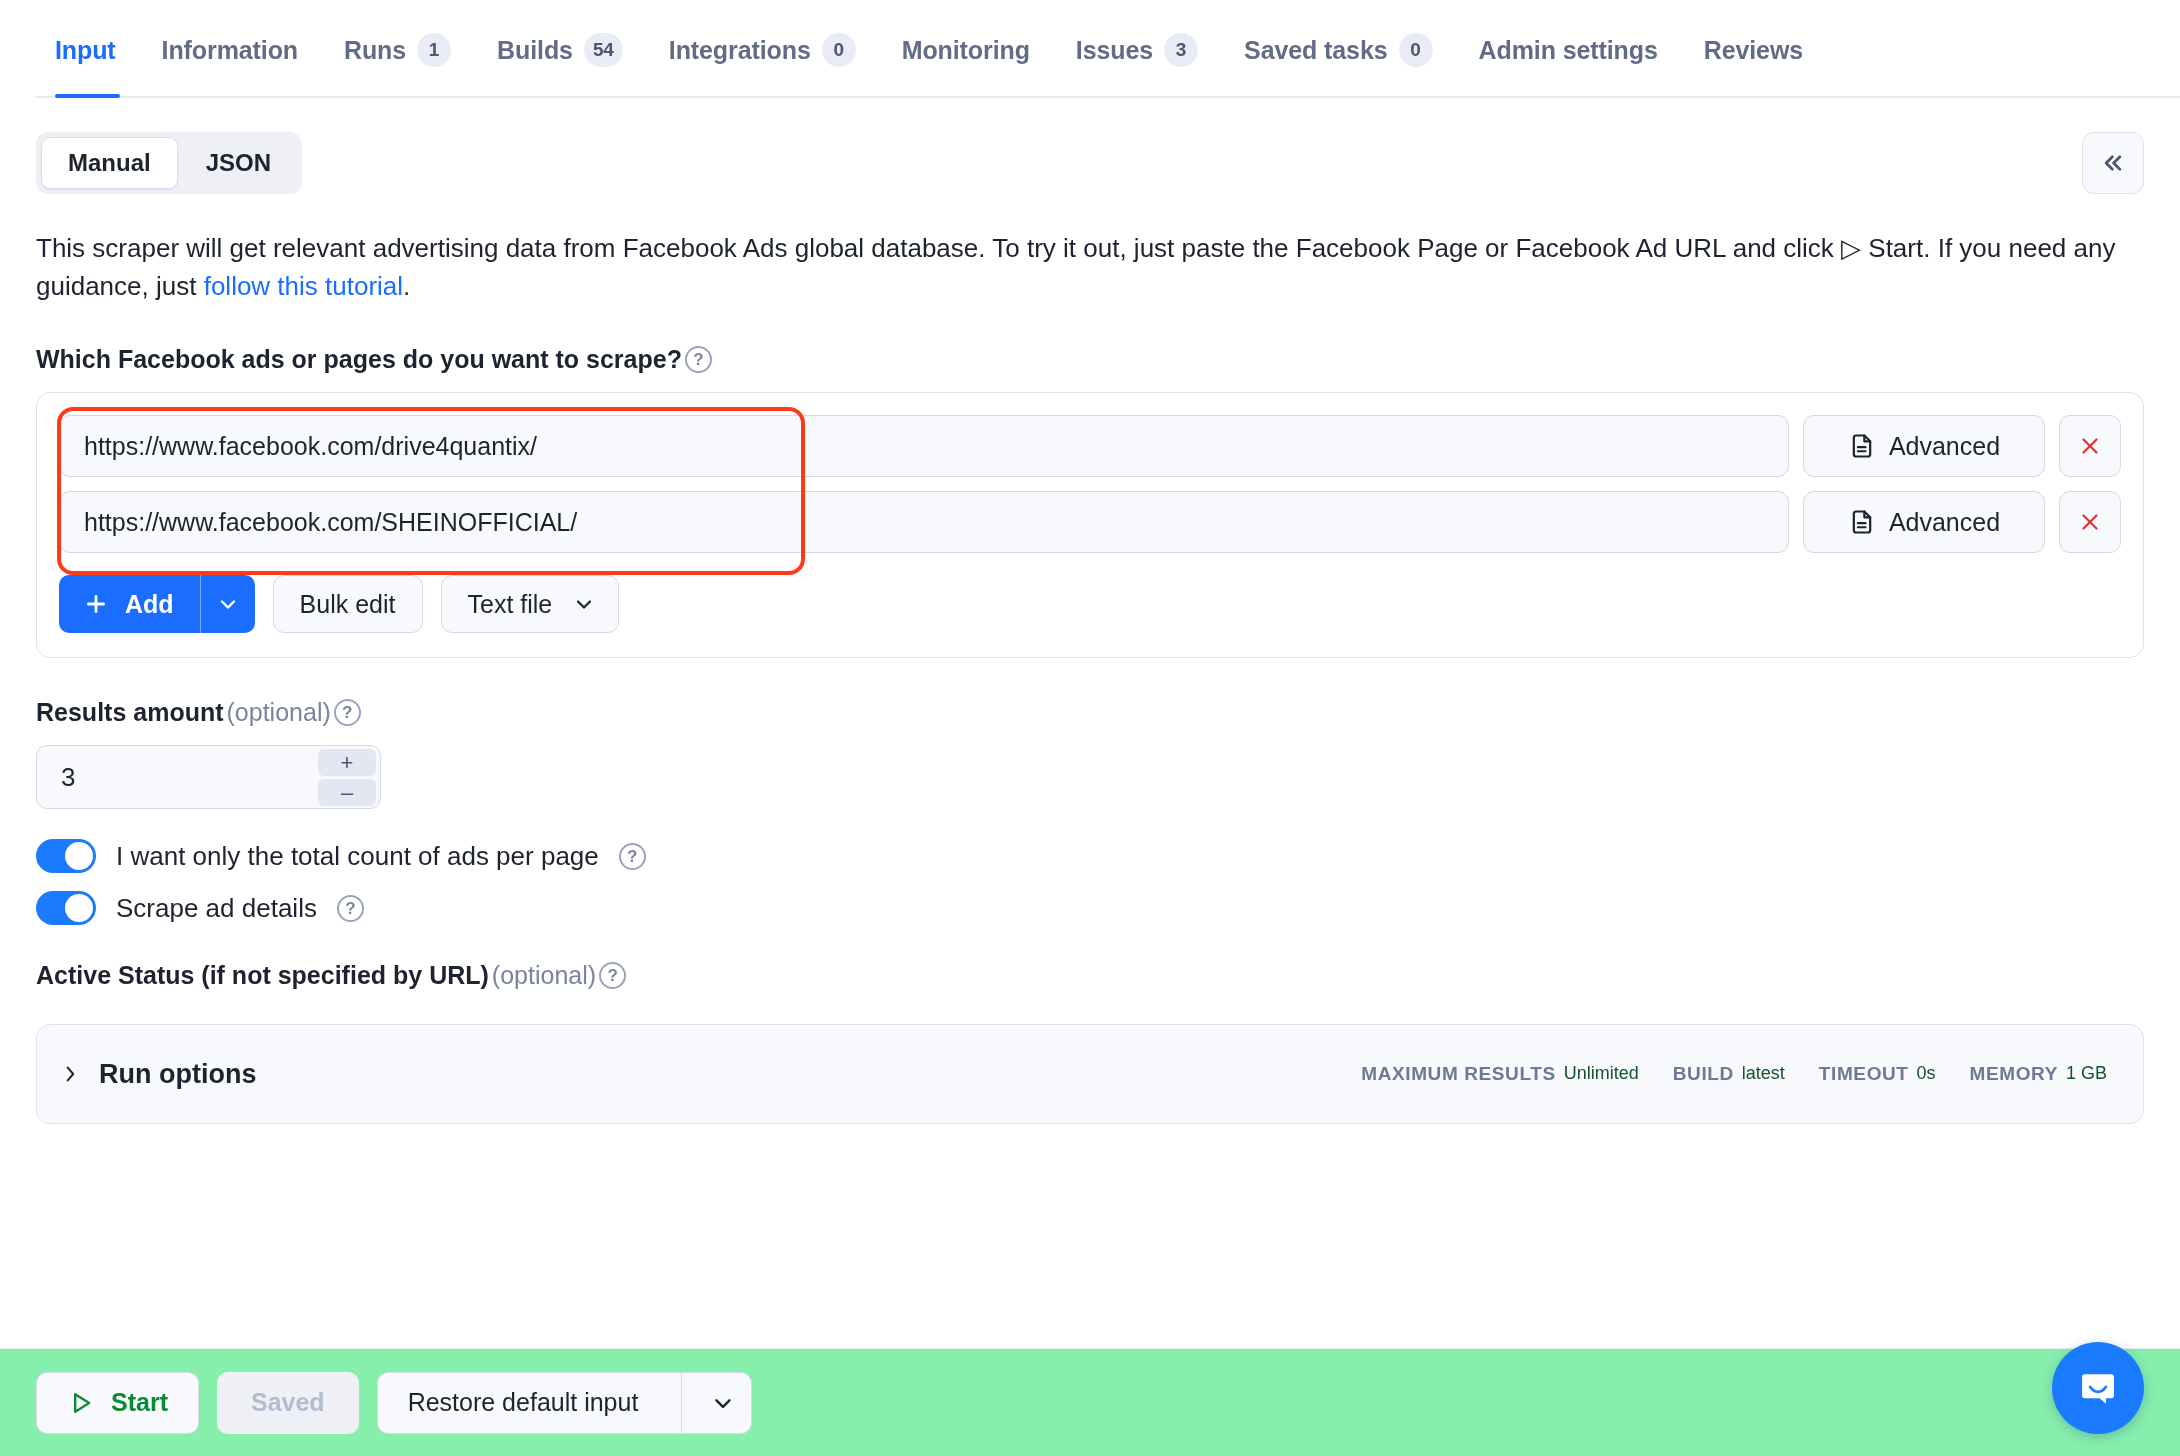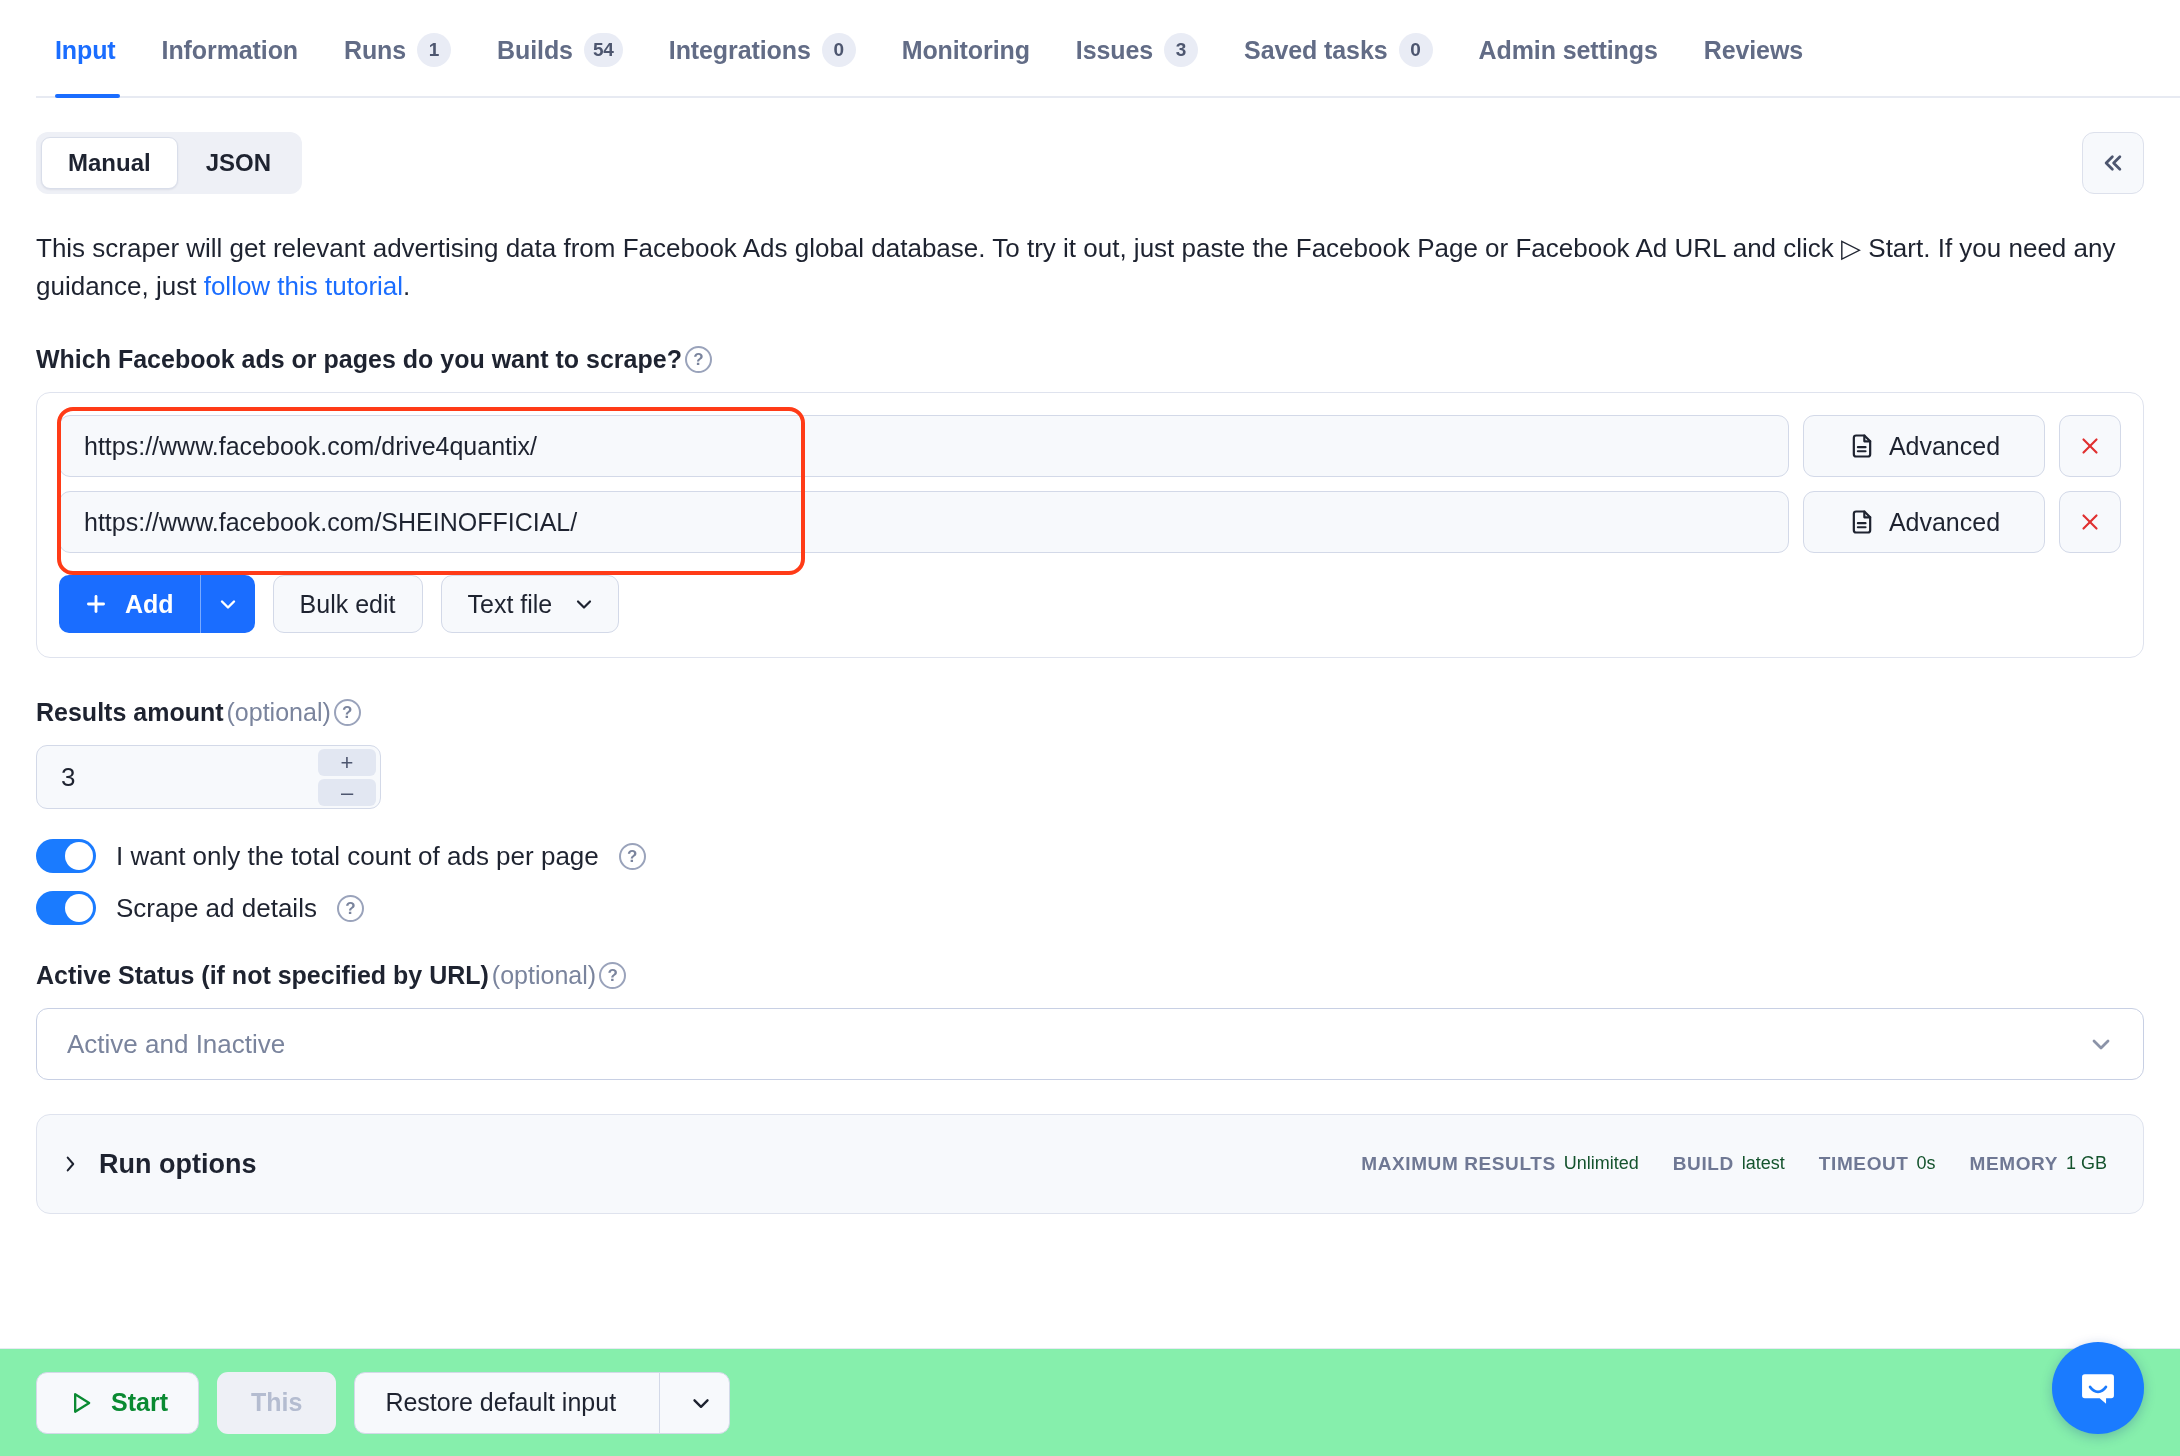--- a/index.html
+++ b/index.html
@@ -464,28 +464,20 @@
       </div>
       <span class="toggle-label">Scrape ad details</span>
       <span class="help">?</span>
     </div>
 
     <div class="field-label" style="margin-top:36px">
       <span>Active Status (if not specified by URL)</span>
       <span class="optional">(optional)</span>
       <span class="help">?</span>
     </div>
-    <div class="select">
-      <span class="select-value">Active and Inactive</span>
-      <span>
-        <svg width="28" height="28" viewBox="0 0 24 24" fill="none" stroke="#8b93a8" stroke-width="2.4" stroke-linecap="round" stroke-linejoin="round">
-          <polyline points="6 9.5 12 15.5 18 9.5"></polyline>
-        </svg>
-      </span>
-    </div>
 
     <div class="runopts">
       <div class="runopts-left">
         <span class="chev-right">
           <svg width="22" height="22" viewBox="0 0 24 24" fill="none" stroke="#1e2330" stroke-width="2.2" stroke-linecap="round" stroke-linejoin="round">
             <polyline points="9.5 5 15.5 12 9.5 19"></polyline>
           </svg>
         </span>
         <span>Run options</span>
       </div>
@@ -515,21 +507,21 @@
     <button class="btn btn-start">
       <span>
         <svg width="28" height="28" viewBox="0 0 24 24" fill="none" stroke="#0a8a32" stroke-width="2" stroke-linejoin="round">
           <polygon points="7 4.5 19 12 7 19.5"></polygon>
         </svg>
       </span>
       <span>Start</span>
     </button>
 
     <button class="btn btn-save">
-      <span>This</span>
+      <span>Saved</span>
     </button>
 
     <div class="btn btn-restore">
       <div class="main">
         <span>Restore default input</span>
       </div>
       <div class="sep"></div>
       <div class="caret">
         <span>
           <svg width="26" height="26" viewBox="0 0 24 24" fill="none" stroke="#1e2330" stroke-width="2.2" stroke-linecap="round" stroke-linejoin="round">

